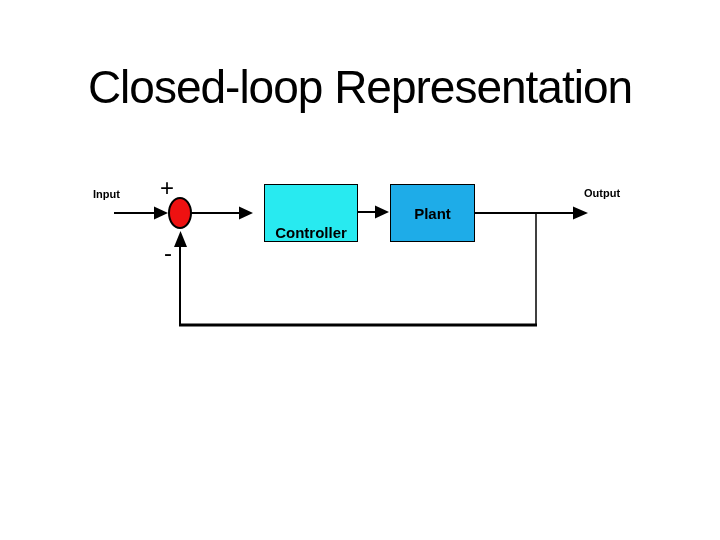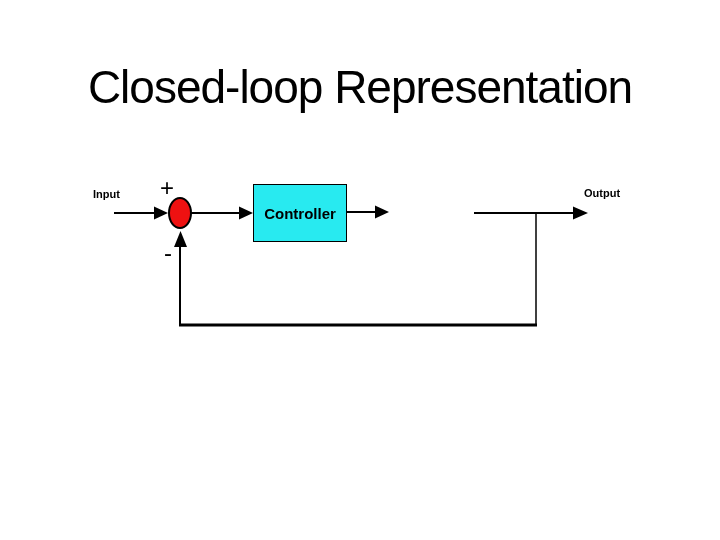--- a/index.html
+++ b/index.html
@@ -49,21 +49,21 @@
     position: absolute;
     top: 184px;
     height: 56px;
     border: 1px solid #000000;
     display: flex;
     align-items: center;
     justify-content: center;
     font-size: 15px;
     font-weight: 700;
   }
-  .block-controller { left: 253px; width: 92px; }
+  .block-controller { left: 264px; width: 92px; align-items: flex-end; }
   .block-plant      { left: 390px; width: 83px; }
   .wires {
     position: absolute;
     left: 0;
     top: 0;
     width: 720px;
     height: 540px;
   }
 </style>
 </head>
@@ -98,16 +98,19 @@
   <div class="diagram-label label-input">Input</div>
 
   <div class="sign sign-plus">+</div>
 
   <div class="sign sign-minus">-</div>
 
   <div class="block block-controller" style="background-color: rgb(40, 234, 240);">
     <span>Controller</span>
   </div>
 
+  <div class="block block-plant" style="background-color: rgb(30, 172, 232);">
+    <span>Plant</span>
+  </div>
 
   <div class="diagram-label label-output">Output</div>
 
 </div>
 
 </body></html>

